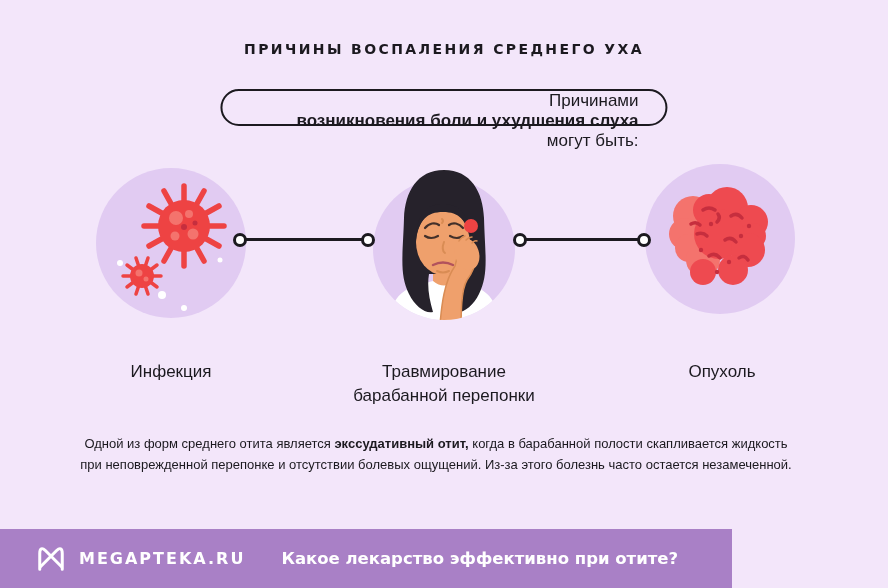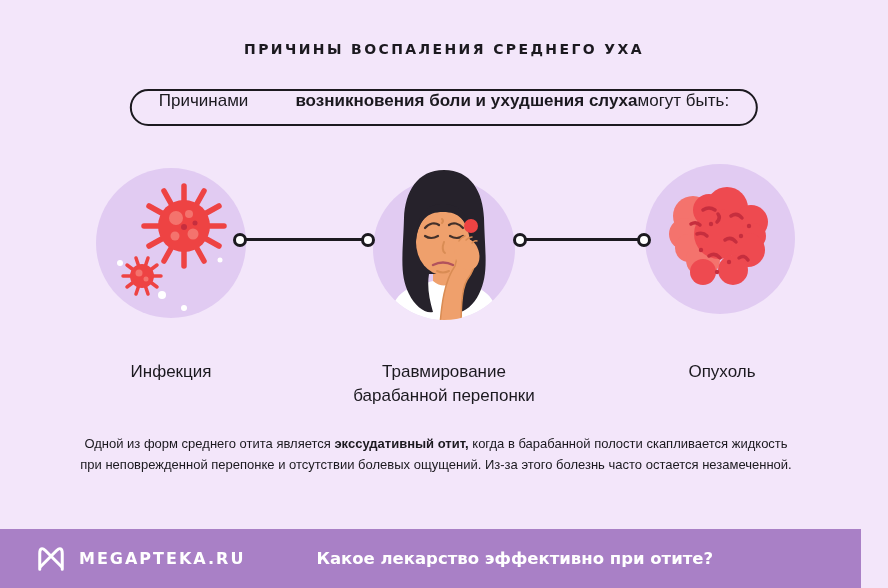--- a/index.html
+++ b/index.html
@@ -18,24 +18,25 @@
     position:absolute;top:41px;left:0;width:888px;margin:0;
     text-align:center;
     font-family:"DejaVu Sans","Liberation Sans",sans-serif;
     font-size:14px;font-weight:800;letter-spacing:2.4px;
     color:var(--ink,#1b191f);
   }
   
   .pill{
     position:absolute;top:89px;left:50%;transform:translateX(-50%);
     height:37px;box-sizing:border-box;
-    display:inline-flex;align-items:flex-start;
+    display:inline-flex;align-items:flex-end;
     padding:0 27px;white-space:nowrap;
     border:2px solid var(--ink,#1b191f);border-radius:22px;
     font-size:17px;
+    flex-direction:column;
   }
   .pill b{font-weight:700;padding-left:47px;}
   
   .cause-svg{position:absolute;overflow:visible;z-index:1;}
   
   .connector-line{
     position:absolute;top:238px;height:3px;background:var(--ink,#1b191f);
     border-radius:2px;z-index:0;
   }
   .connector-node{
@@ -49,32 +50,32 @@
   }
   
   .description{
     position:absolute;top:420px;left:76px;width:720px;
     text-align:center;font-size:13px;line-height:21px;
     color:var(--ink,#1b191f);
   }
   .description b{font-weight:700;}
   
   .footer{
-    position:absolute;left:0;top:529px;width:861px;height:59px;
+    position:absolute;left:0;top:529px;width:732px;height:59px;
     background:var(--footer-bg,#a980c6);
     display:flex;align-items:center;
     box-sizing:border-box;padding-left:36px;
   }
   .brand-name{
     margin-left:13px;color:#fff;font-size:16px;font-weight:700;
     letter-spacing:2px;
     font-family:"DejaVu Sans","Liberation Sans",sans-serif;
   }
   .footer-question{
-    margin-left:71px;color:#fff;font-size:16.5px;font-weight:700;
+    margin-left:36px;color:#fff;font-size:16.5px;font-weight:700;
     font-family:"DejaVu Sans","Liberation Sans",sans-serif;
     text-align:center;
   }
   
   .f-circle{fill:var(--circle,#e1cbf2);}
   .f-red{fill:var(--red,#ee4343);}
   .f-tumor{fill:var(--tumor,#ee4a50);}
   .f-red-light{fill:var(--red-light,#f4736d);}
   .f-red-dark{fill:var(--red-dark,#c62e3e);}
   .s-red{stroke:var(--red,#ee4343);}

